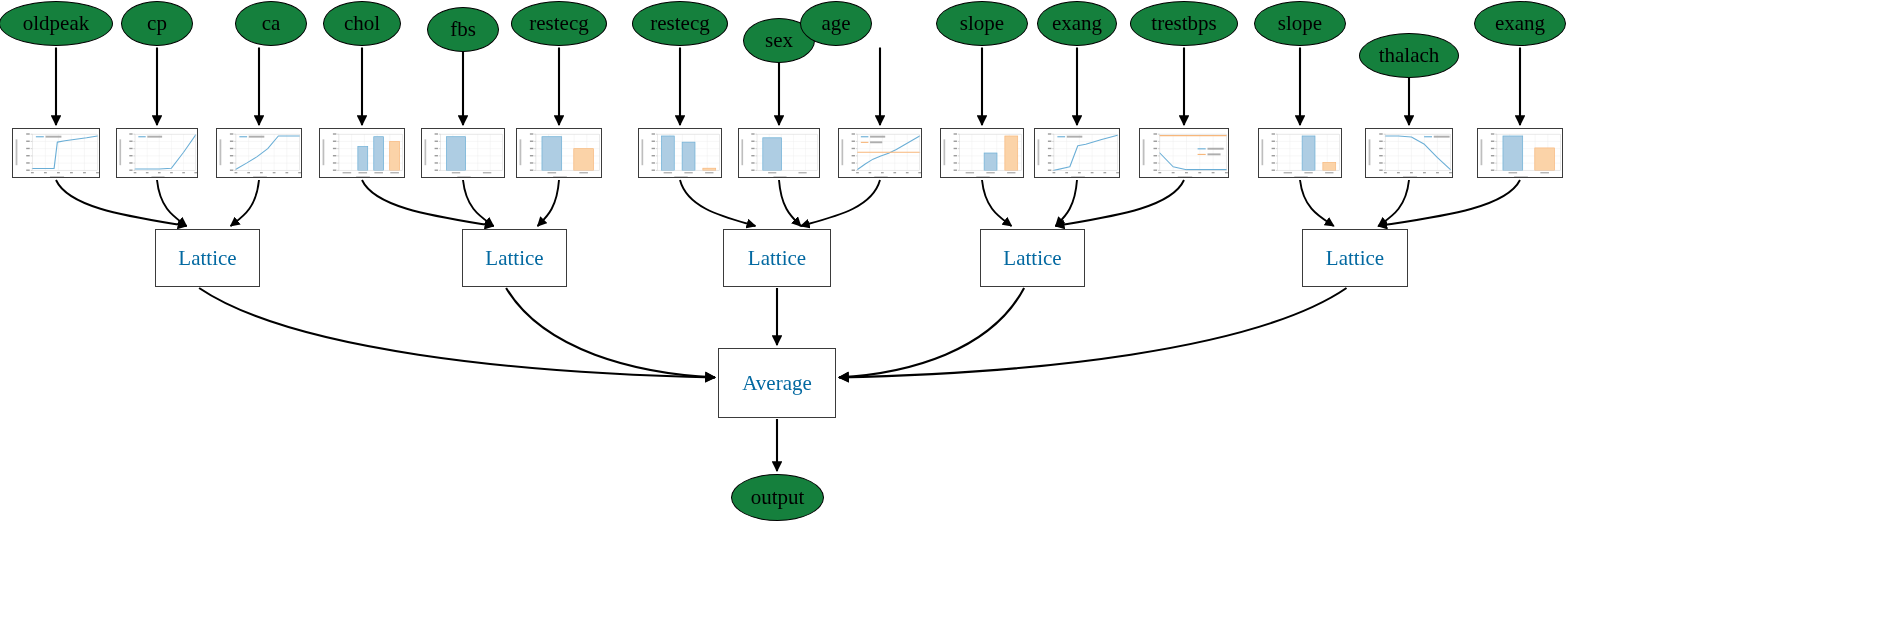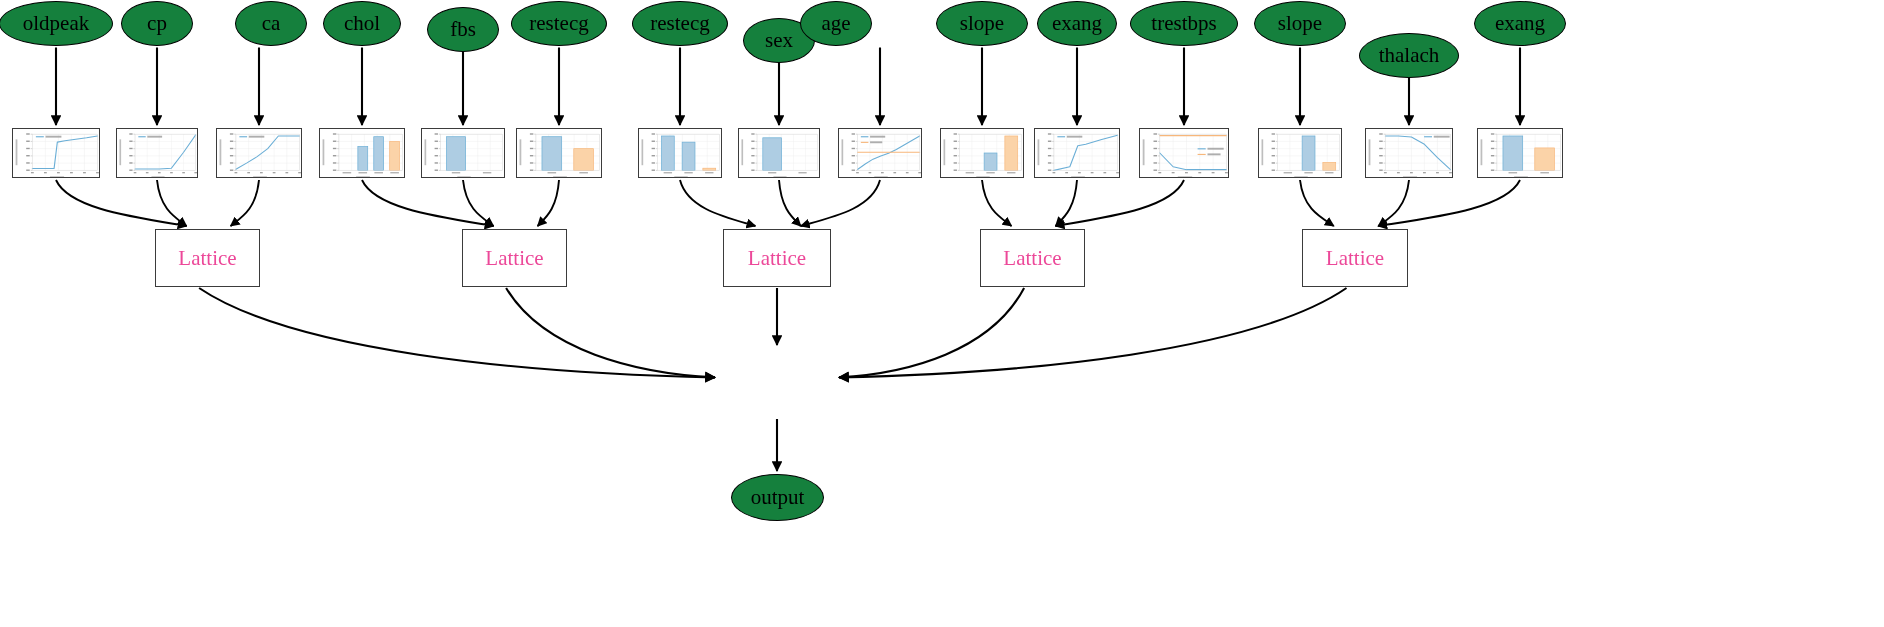--- a/index.html
+++ b/index.html
@@ -47,21 +47,21 @@
     border: 1.6px solid #3b3b3b;
     background: #fff;
     display: flex;
     align-items: center;
     justify-content: center;
     box-sizing: border-box;
   }
   .node-box span {
     font-family: "Liberation Serif", serif;
     font-size: 21px;
-    color: #ec4899;
+    color: #0369a1;
     white-space: nowrap;
   }
   .plot-card {
     position: absolute;
     border: 1.3px solid #3b3b3b;
     background: #fff;
     box-sizing: border-box;
     overflow: hidden;
   }
   .plot-card svg {
@@ -753,17 +753,20 @@
         <span>Lattice</span>
       </div>
       <div class="node-box" style="left: 980px; top: 229px; width: 105px; height: 58px;">
         <span>Lattice</span>
       </div>
       <div class="node-box" style="left: 1302px; top: 229px; width: 106px; height: 58px;">
         <span>Lattice</span>
       </div>
     </div>
 
+  <div class="node-box" id="average-box" style="left:718px; top:348px; width:118px; height:70px;">
+    <span>Average</span>
+  </div>
 
   <div class="node-ellipse" id="output-node" style="left:731px; top:474px; width:93px; height:47px;">
     <span>output</span>
   </div>
 </div>
 
 </body></html>

